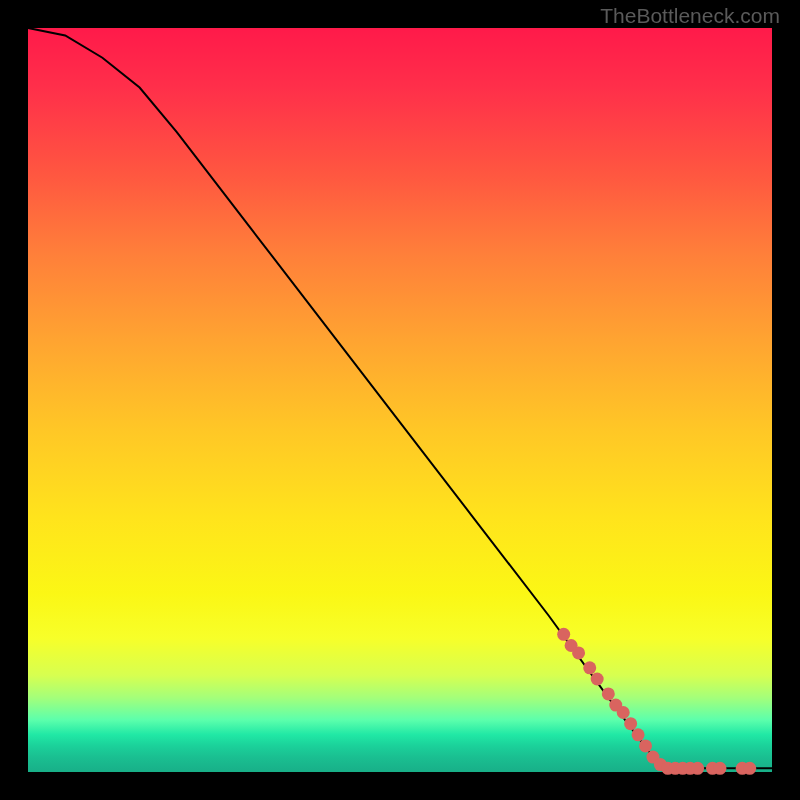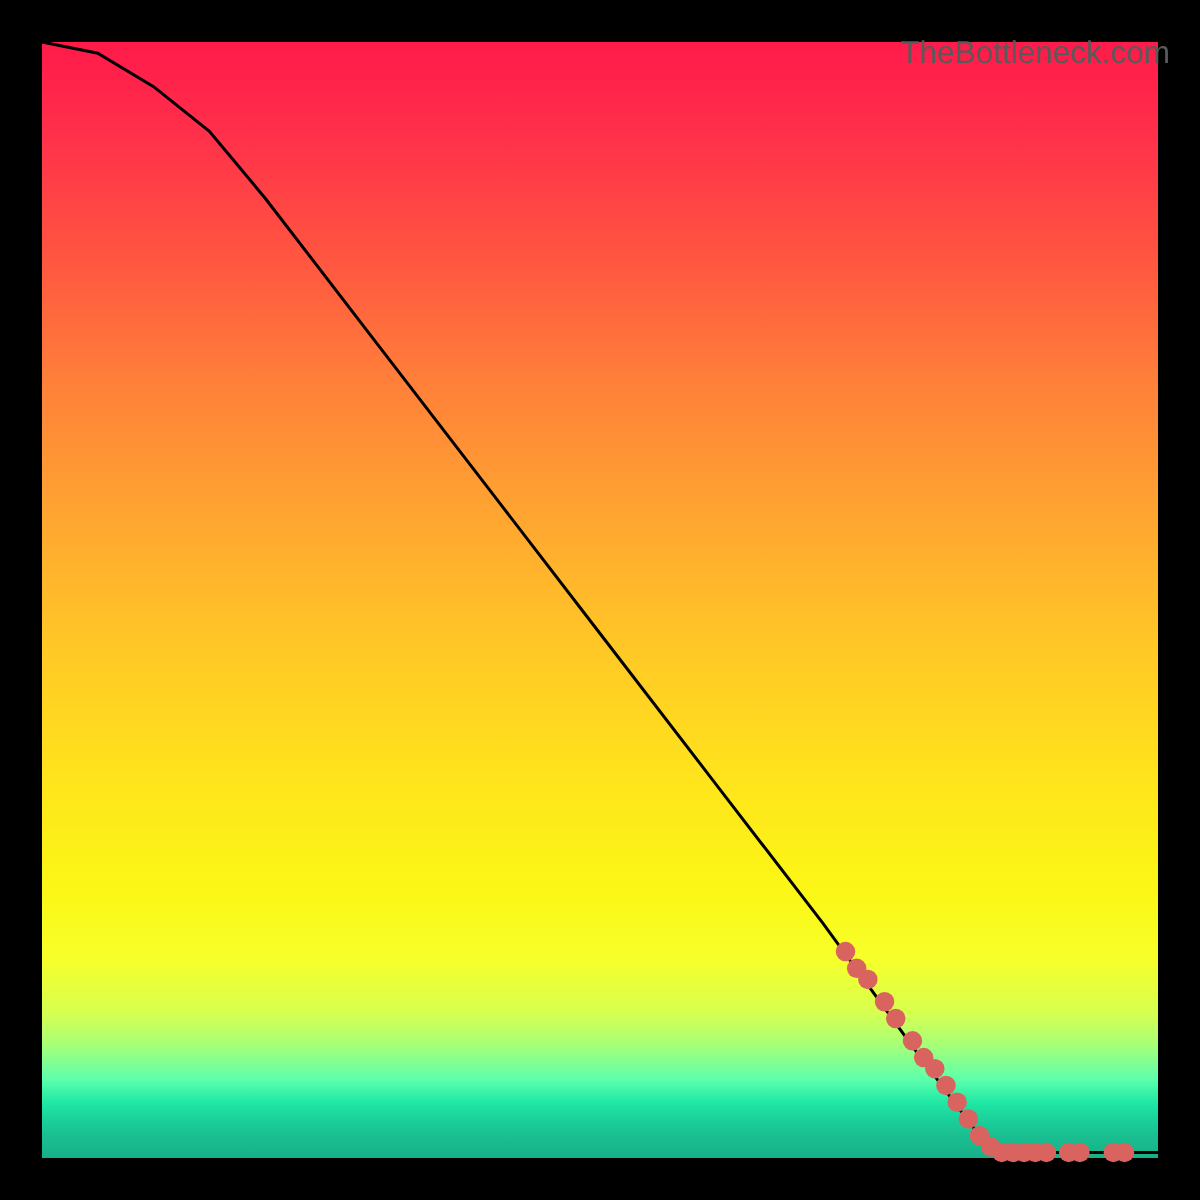--- a/index.html
+++ b/index.html
@@ -12,21 +12,20 @@
     overflow: hidden;
   }
   .watermark {
     position: absolute;
     top: 4px;
     right: 20px;
     color: #5a5a5a;
     font-size: 21px;
     font-weight: 500;
     z-index: 10;
-    margin-top: 20px;
   }
   .plot-area {
     position: absolute;
     left: 28px;
     top: 28px;
     width: 744px;
     height: 744px;
     background: linear-gradient(to bottom,
       #ff1a4a 0%,
       #ff2f4a 8%,

